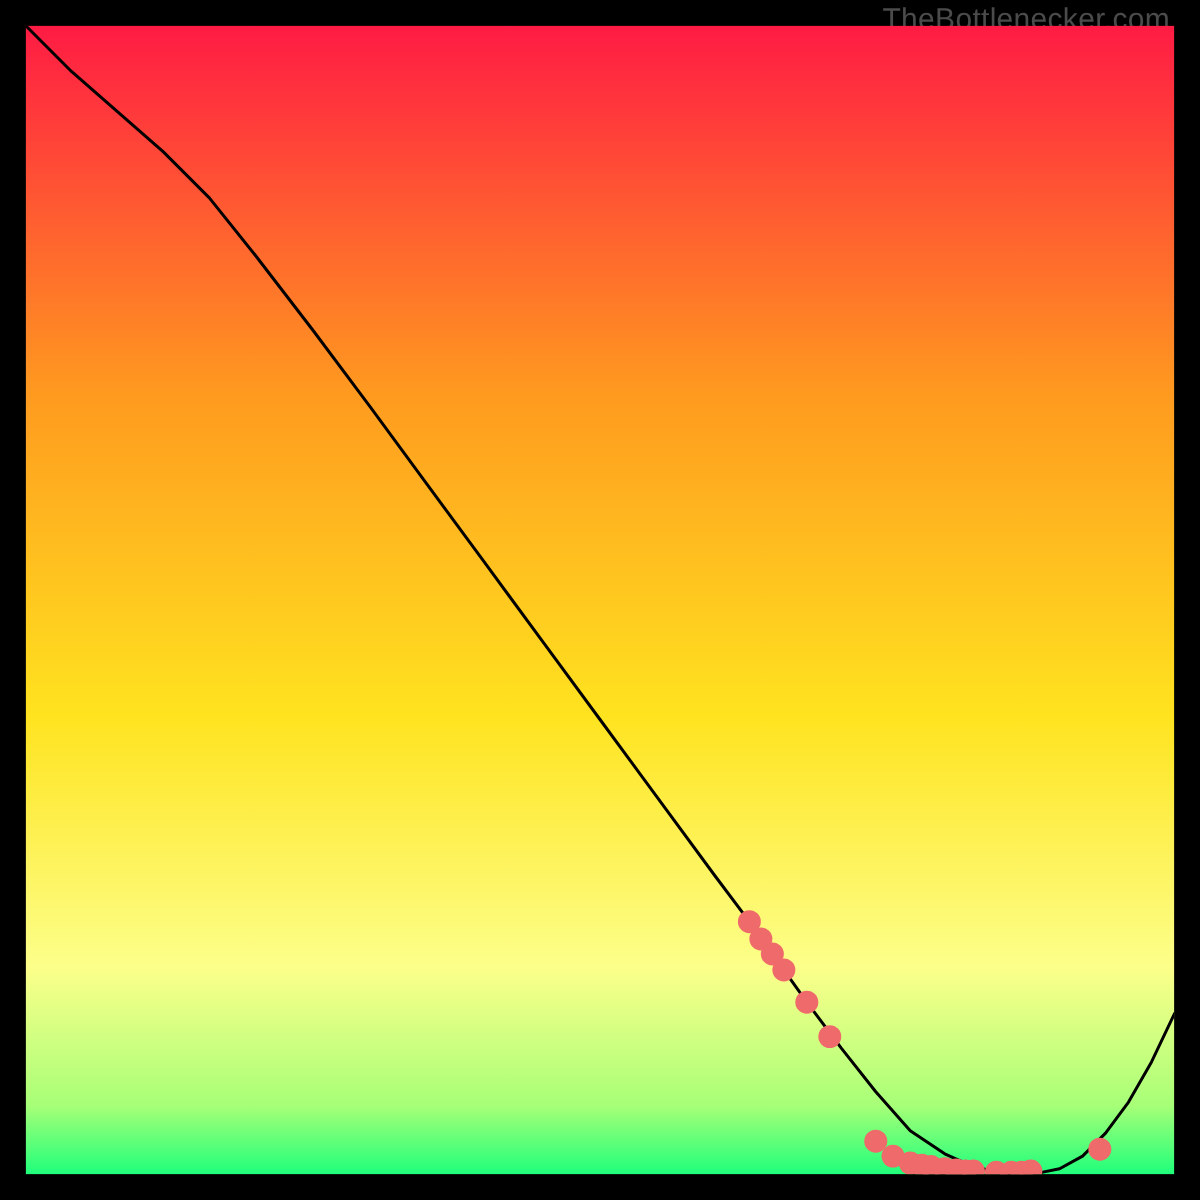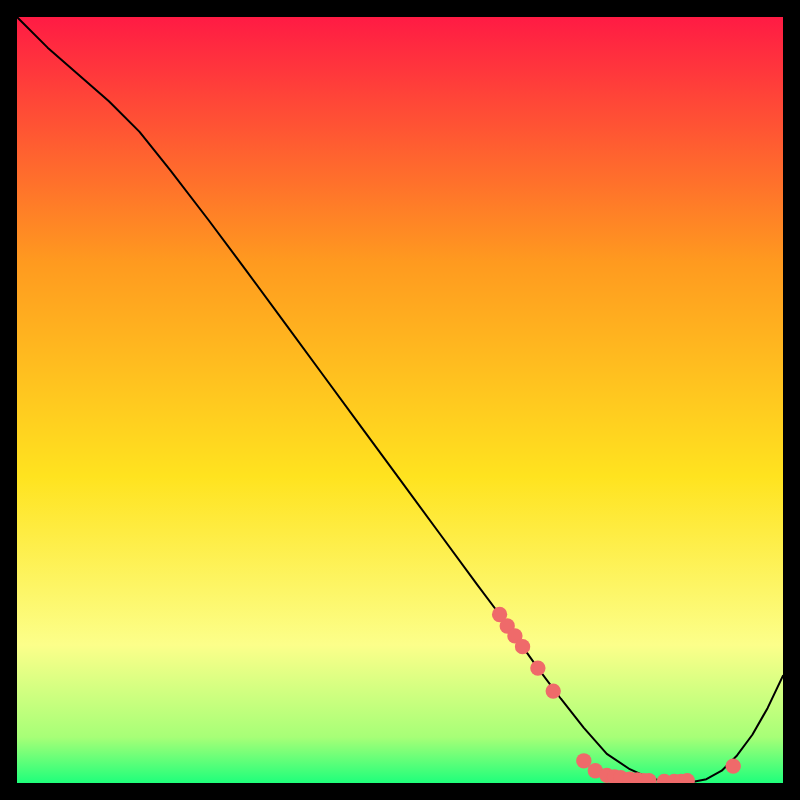--- a/index.html
+++ b/index.html
@@ -40,20 +40,21 @@
     color: #4b4b4b;
     font-size: 20px;
     letter-spacing: 0.2px;
     font-weight: 400;
   }
 </style>
 </head>
 <body>
 
 <div class="stage">
+  <div class="watermark">TheBottlenecker.com</div>
 
   <div class="plot">
     <svg class="gradient-bg" viewBox="0 0 100 100" preserveAspectRatio="none" width="766" height="766">
       <defs>
         <linearGradient id="bgGrad" x1="0" y1="0" x2="0" y2="1">
             <stop offset="0.00%" stop-color="#ff1b44"></stop>
             <stop offset="32.00%" stop-color="#ff9a1f"></stop>
             <stop offset="60.00%" stop-color="#ffe31f"></stop>
             <stop offset="82.00%" stop-color="#fcff8a"></stop>
             <stop offset="94.00%" stop-color="#a7ff77"></stop>

